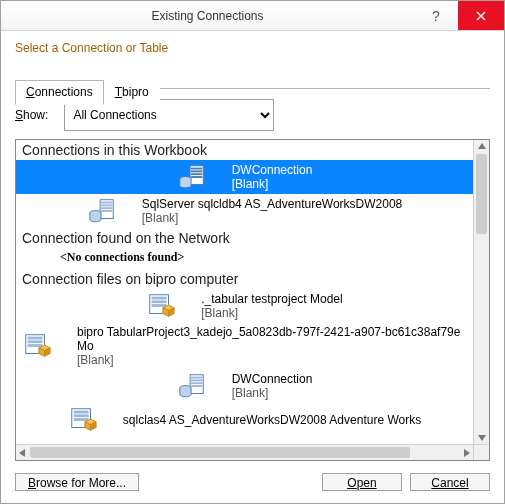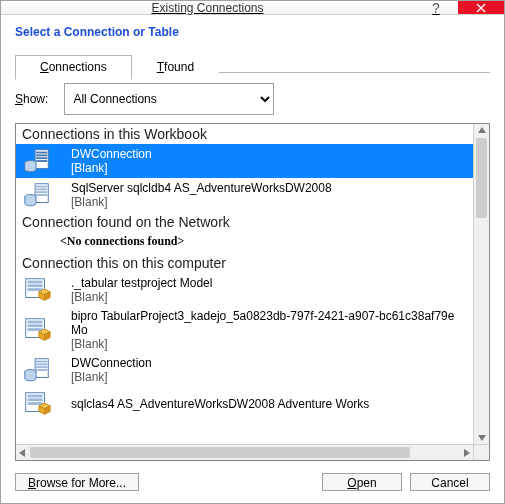--- a/index.html
+++ b/index.html
@@ -1,56 +1,56 @@
 <!DOCTYPE html>
 <html><head>
 <meta charset="utf-8">
 <style>
   * { box-sizing: border-box; font-family: "Segoe UI", Tahoma, sans-serif; font-size: 12px; }
   body { margin: 0; background: #fff; }
   .window { width: 505px; height: 504px; border: 1px solid #a0a0a0; background: #fff; display: flex; flex-direction: column; }
-  .titlebar { height: 14px; background: linear-gradient(#fff,#f4f4f4); display: flex; align-items: center; justify-content: flex-end; border-bottom: 1px solid #d0d0d0; text-decoration: underline; }
+  .titlebar { height: 30px; background: linear-gradient(#fff,#f4f4f4); display: flex; align-items: center; justify-content: flex-end; border-bottom: 1px solid #d0d0d0; }
   .title { flex: 1; text-align: center; font-size: 12px; color: #333; }
   .titlebar-btns { display: flex; height: 100%; }
   .titlebar-btn { width: 44px; display: flex; align-items: center; justify-content: center; font-size: 14px; color: #555; }
   .titlebar-btn.close { background: #e81123; color: #fff; width: 46px; }
   .body { padding: 10px 14px 12px; flex: 1; display: flex; flex-direction: column; }
-  .prompt { color: #1d4ed8; margin-bottom: 8px; font-weight: bold; }
+  .prompt { color: #a16207; margin-bottom: 8px; }
   .tabs { display: flex; border-bottom: 1px solid #b5b5b5; margin-bottom: 10px; }
-  .tab { padding: 4px 24px 5px; border: 1px solid transparent; border-bottom: none; position: relative; top: 8px; background: #fff; color: #000; }
+  .tab { padding: 4px 10px 5px; border: 1px solid transparent; border-bottom: none; position: relative; top: 17px; background: #fff; color: #000; }
   .tab.active { border-color: #b5b5b5; border-bottom: 1px solid #fff; }
   .tab u { text-decoration: underline; }
   .showrow { display: flex; align-items: center; gap: 16px; margin-bottom: 8px; }
   .showrow label u { text-decoration: underline; }
   .showrow select { flex: 0 0 210px; height: 32px; border: 1px solid #a0a0a0; background: #fff; padding: 1px 4px; }
   .listbox { flex: 1; border: 1px solid #888; position: relative; overflow: hidden; padding-left: 16px; }
   .list-scroll { position: absolute; inset: 0 16px 16px 0; overflow: hidden; }
   .vscroll { position: absolute; top: 0; right: 0; bottom: 16px; width: 16px; background: #f0f0f0; border-left: 1px solid #d0d0d0; }
   .vscroll .thumb { position: absolute; left: 2px; right: 2px; top: 14px; height: 80px; background: #cdcdcd; border-radius: 2px; }
   .vscroll::before, .vscroll::after { content:""; position:absolute; left:4px; width:0; height:0; border-left:4px solid transparent; border-right:4px solid transparent; }
   .vscroll::before { top:3px; border-bottom:6px solid #777; }
   .vscroll::after { bottom:3px; border-top:6px solid #777; }
   .hscroll { position: absolute; left: 0; right: 16px; bottom: 0; height: 16px; background: #f0f0f0; border-top: 1px solid #d0d0d0; }
   .hscroll .thumb { position: absolute; top: 2px; bottom: 2px; left: 14px; width: 380px; background: #cdcdcd; border-radius: 2px; }
   .hscroll::before, .hscroll::after { content:""; position:absolute; top:4px; width:0; height:0; border-top:4px solid transparent; border-bottom:4px solid transparent; }
   .hscroll::before { left:3px; border-right:6px solid #777; }
   .hscroll::after { right:3px; border-left:6px solid #777; }
   .corner { position:absolute; right:0; bottom:0; width:16px; height:16px; background:#f0f0f0; border-left:1px solid #d0d0d0; border-top:1px solid #d0d0d0; }
   .group-header { padding: 2px 4px 2px 6px; font-size: 14px; color: #222; background: #fff; }
-  .item { display: flex; align-items: center; padding: 2px 6px; gap: 19px; background:#fff; }
+  .item { display: flex; align-items: center; padding: 2px 6px; gap: 25px; background:#fff;justify-content:center; }
   .item.selected { background: #0a84ff; color: #fff; }
   .item .text { display: flex; flex-direction: column; line-height: 14px; }
   .item .text .sub { color: #555; }
   .item.selected .text .sub { color: #fff; }
   .message { padding: 2px 6px 4px 44px; font-weight: 700; font-family: Liberation Serif, serif; }
   .icon { width: 30px; height: 30px; flex-shrink: 0; }
   .icon svg { width: 30px; height: 30px; }
   .footer { display: flex; justify-content: space-between; align-items: center; margin-top: 12px; }
   .btn { min-width: 80px; height: 18px; border: 1px solid #a0a0a0; background: #f6f6f6; padding: 2px 12px; text-align: center; }
-  .btn-row { display: flex; gap: 8px; }
+  .btn-row { display: flex; gap: 8px; text-decoration: underline; }
 </style>
 </head>
 <body>
 
 <div class="window">
   <div class="titlebar">
     <div class="title">Existing Connections</div>
     <div class="titlebar-btns">
       <div class="titlebar-btn">?</div>
       <div class="titlebar-btn close">
@@ -59,21 +59,21 @@
           </svg>
       </div>
     </div>
   </div>
 
   <div class="body">
     <div class="prompt">Select a Connection or Table</div>
 
     <div class="tabs">
       <div class="tab active"><u>C</u><span>onnections</span></div>
-      <div class="tab"><u>T</u><span>found</span></div>
+      <div class="tab"><u>T</u><span>bipro</span></div>
     </div>
 
     <div class="showrow">
       <label><u>S</u>how:</label>
       <select>
         <option>All Connections</option>
       </select>
     </div>
 
     <div class="listbox">
@@ -113,21 +113,21 @@
           </span>
           <div class="text">
             <span>SqlServer sqlcldb4 AS_AdventureWorksDW2008</span>
             <span class="sub">[Blank]</span>
           </div>
         </div>
 
         <div class="group-header">Connection found on the Network</div>
         <div class="message">&lt;No connections found&gt;</div>
 
-        <div class="group-header">Connection this on this computer</div>
+        <div class="group-header">Connection files on bipro computer</div>
 
         <div class="item">
           <span class="icon">
             <svg viewBox="0 0 32 32">
                 <rect x="4" y="4" width="20" height="20" fill="#fff" stroke="#4a7ab5"></rect>
                 <rect x="6" y="6" width="16" height="3" fill="#9cb8da"></rect>
                 <rect x="6" y="10" width="16" height="3" fill="#9cb8da"></rect>
                 <rect x="6" y="14" width="16" height="3" fill="#9cb8da"></rect>
                 <path d="M18 18 l6 -3 l6 3 l-6 3 z" fill="#f5c352" stroke="#c08a1a"></path>
                 <path d="M18 18 v6 l6 3 v-6 z" fill="#e9aa2b" stroke="#c08a1a"></path>

